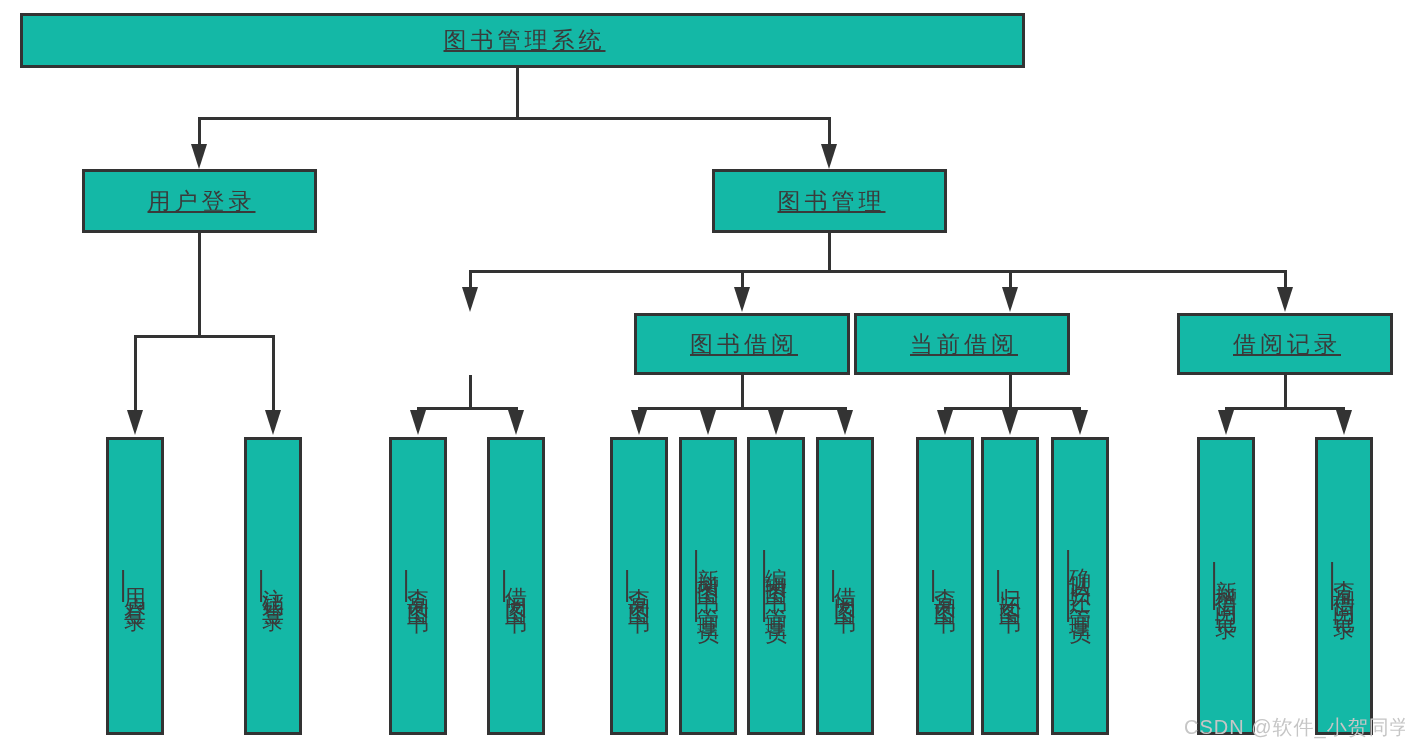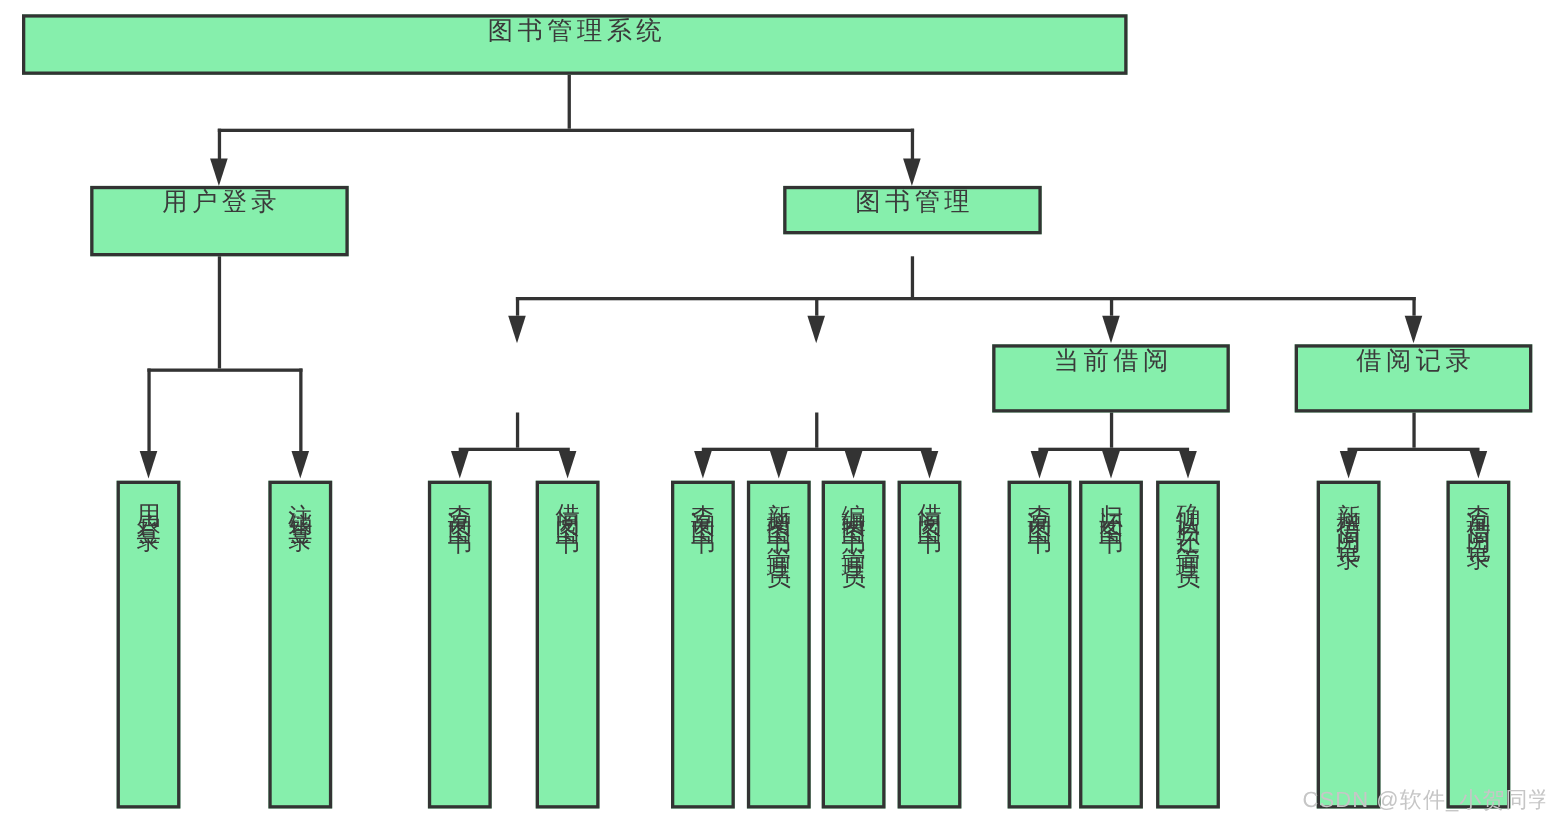--- a/index.html
+++ b/index.html
@@ -8,25 +8,26 @@
   .stage {
     position: relative;
     width: 1405px;
     height: 747px;
     background: #ffffff;
     overflow: hidden;
   }
   .node {
     position: absolute;
     border: 3px solid #333333;
-    background: #86efac;
+    background: #14b8a6;
     display: flex;
-    align-items: flex-start;
+    align-items: center;
     justify-content: center;
     color: #3a3a3a;
+    text-decoration: underline;
   }
   .hlabel {
     font-size: 23px;
     letter-spacing: 4px;
     text-indent: 4px;
     color: #3a3a3a;
     white-space: nowrap;
     line-height: 1;
   }
   .vlabel {
@@ -72,21 +73,21 @@
   <div class="vline" style="left:516px; top:68px; height:49px;"></div>
   <div class="hline" style="left:198px; top:117px; width:633px;"></div>
   <div class="vline" style="left:198px; top:117px; height:30px;"></div>
   <div class="arrow" style="left:191px; top:144px;"></div>
   <div class="vline" style="left:828px; top:117px; height:30px;"></div>
   <div class="arrow" style="left:821px; top:144px;"></div>
 
   <div class="node" style="left:82px; top:169px; width:235px; height:64px;">
     <span class="hlabel">用户登录</span>
   </div>
-  <div class="node" style="left:712px; top:169px; width:235px; height:44px;">
+  <div class="node" style="left:712px; top:169px; width:235px; height:64px;">
     <span class="hlabel">图书管理</span>
   </div>
 
   <div class="vline" style="left:198px; top:233px; height:102px;"></div>
   <div class="hline" style="left:134px; top:335px; width:141px;"></div>
   <div class="vline" style="left:134px; top:335px; height:76px;"></div>
   <div class="arrow" style="left:127px; top:410px;"></div>
   <div class="vline" style="left:272px; top:335px; height:76px;"></div>
   <div class="arrow" style="left:265px; top:410px;"></div>
 
@@ -94,21 +95,24 @@
   <div class="hline" style="left:469px; top:270px; width:818px;"></div>
   <div class="vline" style="left:469px; top:270px; height:17px;"></div>
   <div class="arrow" style="left:462px; top:287px;"></div>
   <div class="vline" style="left:741px; top:270px; height:17px;"></div>
   <div class="arrow" style="left:734px; top:287px;"></div>
   <div class="vline" style="left:1009px; top:270px; height:17px;"></div>
   <div class="arrow" style="left:1002px; top:287px;"></div>
   <div class="vline" style="left:1284px; top:270px; height:17px;"></div>
   <div class="arrow" style="left:1277px; top:287px;"></div>
 
-  <div class="node" style="left:902px; top:313px; width:216px; height:62px;">
+  <div class="node" style="left:634px; top:313px; width:216px; height:62px;">
+    <span class="hlabel">图书借阅</span>
+  </div>
+  <div class="node" style="left:854px; top:313px; width:216px; height:62px;">
     <span class="hlabel">当前借阅</span>
   </div>
   <div class="node" style="left:1177px; top:313px; width:216px; height:62px;">
     <span class="hlabel">借阅记录</span>
   </div>
 
   <div class="vline" style="left:469px; top:375px; height:32px;"></div>
   <div class="hline" style="left:417px; top:407px; width:101px;"></div>
   <div class="arrow" style="left:410px; top:410px;"></div>
   <div class="arrow" style="left:508px; top:410px;"></div>

